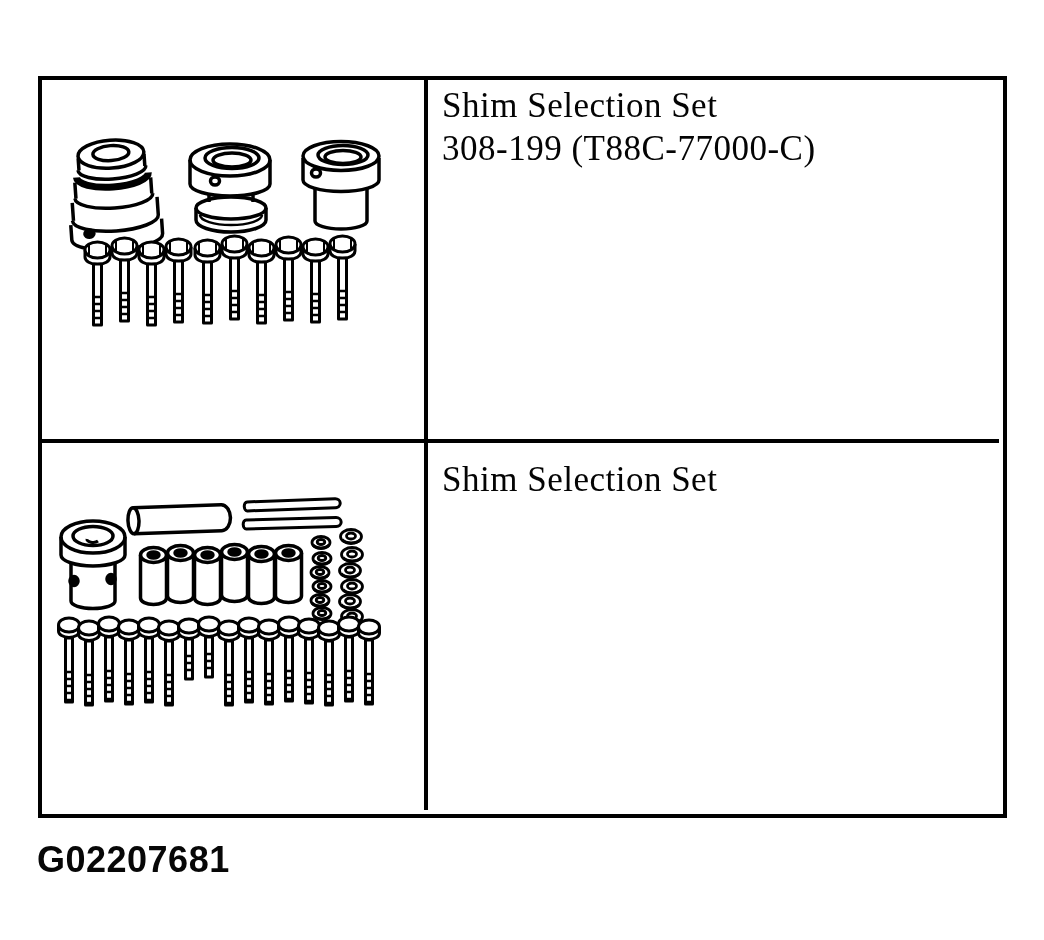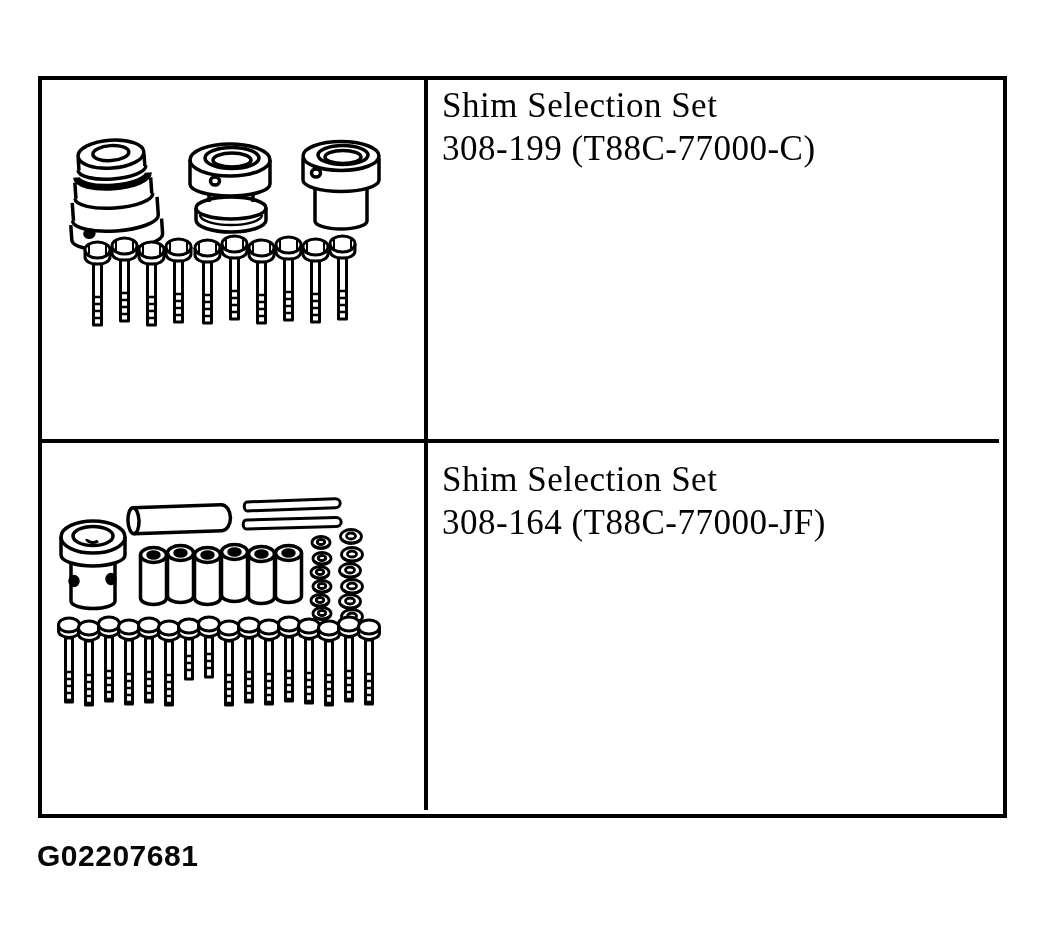--- a/index.html
+++ b/index.html
@@ -38,21 +38,21 @@
     letter-spacing: 0.5px;
     color: #040404;
   }
   .c-r2c2 { padding-top: 15px; }
   .figure-id {
     position: absolute;
     left: 37px;
     top: 839px;
     font-family: "Liberation Sans", sans-serif;
     font-weight: bold;
-    font-size: 30px;
+    font-size: 36px;
     letter-spacing: 0.5px;
     color: #070707;
   }
   svg { display: block; }
 </style>
 </head>
 <body>
 
 <div class="page">
 
@@ -220,20 +220,19 @@
           <use href="#boltBL" x="256" y="175"></use>
           <use href="#boltBL" x="276" y="177"></use>
           <use href="#boltBL" x="296" y="173"></use>
           <use href="#boltBL" x="316" y="176"></use>
         </g>
       </svg>
     </div>
 
     <div class="cell c-r2c2 cell-text">
       <div>Shim Selection Set</div>
-      <div>308-164 (T88C-77000-JF)</div>
     </div>
 
   </div>
 
   <div class="figure-id">G02207681</div>
 
 </div>
 
 </body></html>

